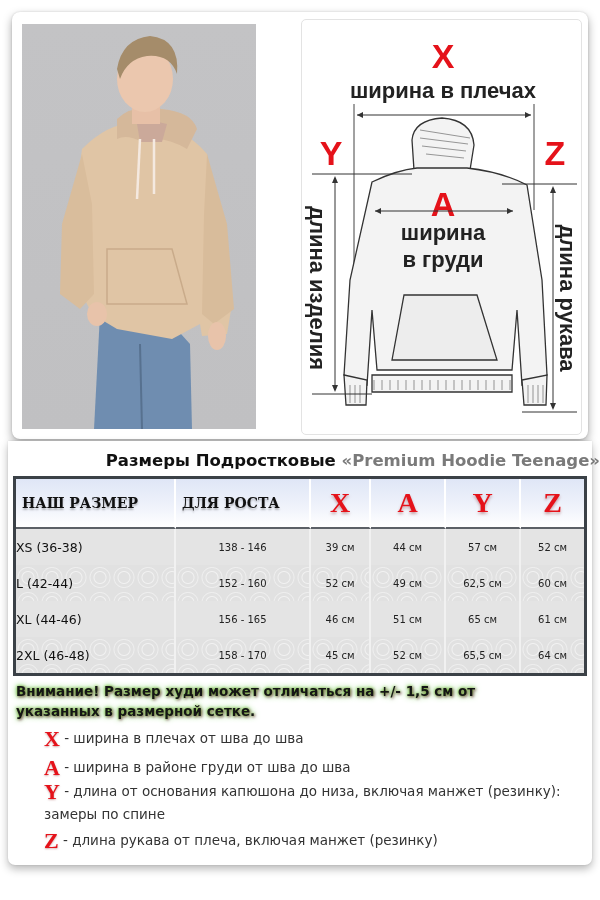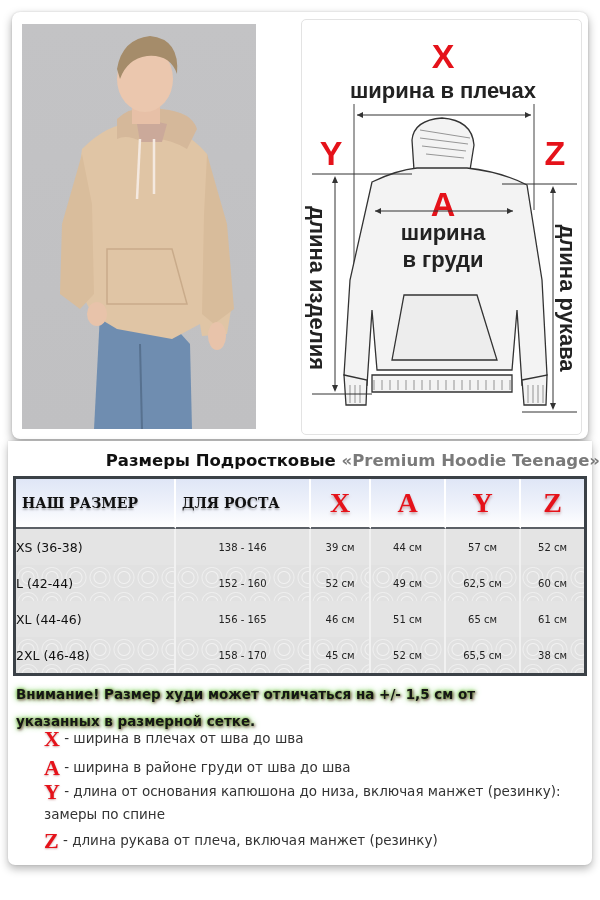--- a/index.html
+++ b/index.html
@@ -62,21 +62,21 @@
   .size-table tbody td.size { text-align: left; padding-left: 0; font-weight: normal; color: #111; font-size: 12.5px; margin-left: 12px; }
   .size-table tbody tr:nth-child(odd) td { background: #e4e4e4; }
   .size-table tbody tr:nth-child(even) td {
     background:
       radial-gradient(circle at 50% 50%, transparent 5px, rgba(255,255,255,0.55) 6px, transparent 7px, transparent 9px, rgba(255,255,255,0.45) 10px, transparent 11px) 0 0/24px 25px,
       #e1e1e1;
   }
 
   .warning {
     position: absolute; left: 16px; top: 681px; width: 540px;
-    font-size: 13.5px; font-weight: bold; color: #151515; line-height: 27px;
+    font-size: 13.5px; font-weight: bold; color: #151515; line-height: 20px;
     text-shadow: 0 0 3px #7bdc3c, 1px 1px 3px #8a2b6a, 0 0 6px #4fbf2a;
   }
 
   .legend { position: absolute; left: 44px; top: 727px; width: 520px; }
   .legend-item { position: absolute; left: 0; font-size: 13.5px; color: #333; line-height: 22px; white-space: nowrap; }
   .legend-item .lt {
     font-family: "Liberation Serif", serif; font-weight: bold; color: #e5121a;
     font-size: 22px; text-shadow: 0 1px 2px rgba(120,0,0,0.35); vertical-align: -3px;
   }
   .legend-wrap { white-space: normal; width: 520px; line-height: 23px; }
@@ -213,21 +213,21 @@
       <td>51 см</td>
       <td>65 см</td>
       <td>61 см</td>
     </tr>
     <tr>
       <td class="size">2XL (46-48)</td>
       <td>158 - 170</td>
       <td>45 см</td>
       <td>52 см</td>
       <td>65,5 см</td>
-      <td>38 см</td>
+      <td>64 см</td>
     </tr>
   </tbody>
 </table>
 
 <div class="warning">Внимание! Размер худи может отличаться на +/- 1,5 см от указанных в размерной сетке.</div>
 
 <div class="legend">
   <div class="legend-item" style="top:0px;">
     <span class="lt">X</span><span> - ширина в плечах от шва до шва</span>
   </div>

